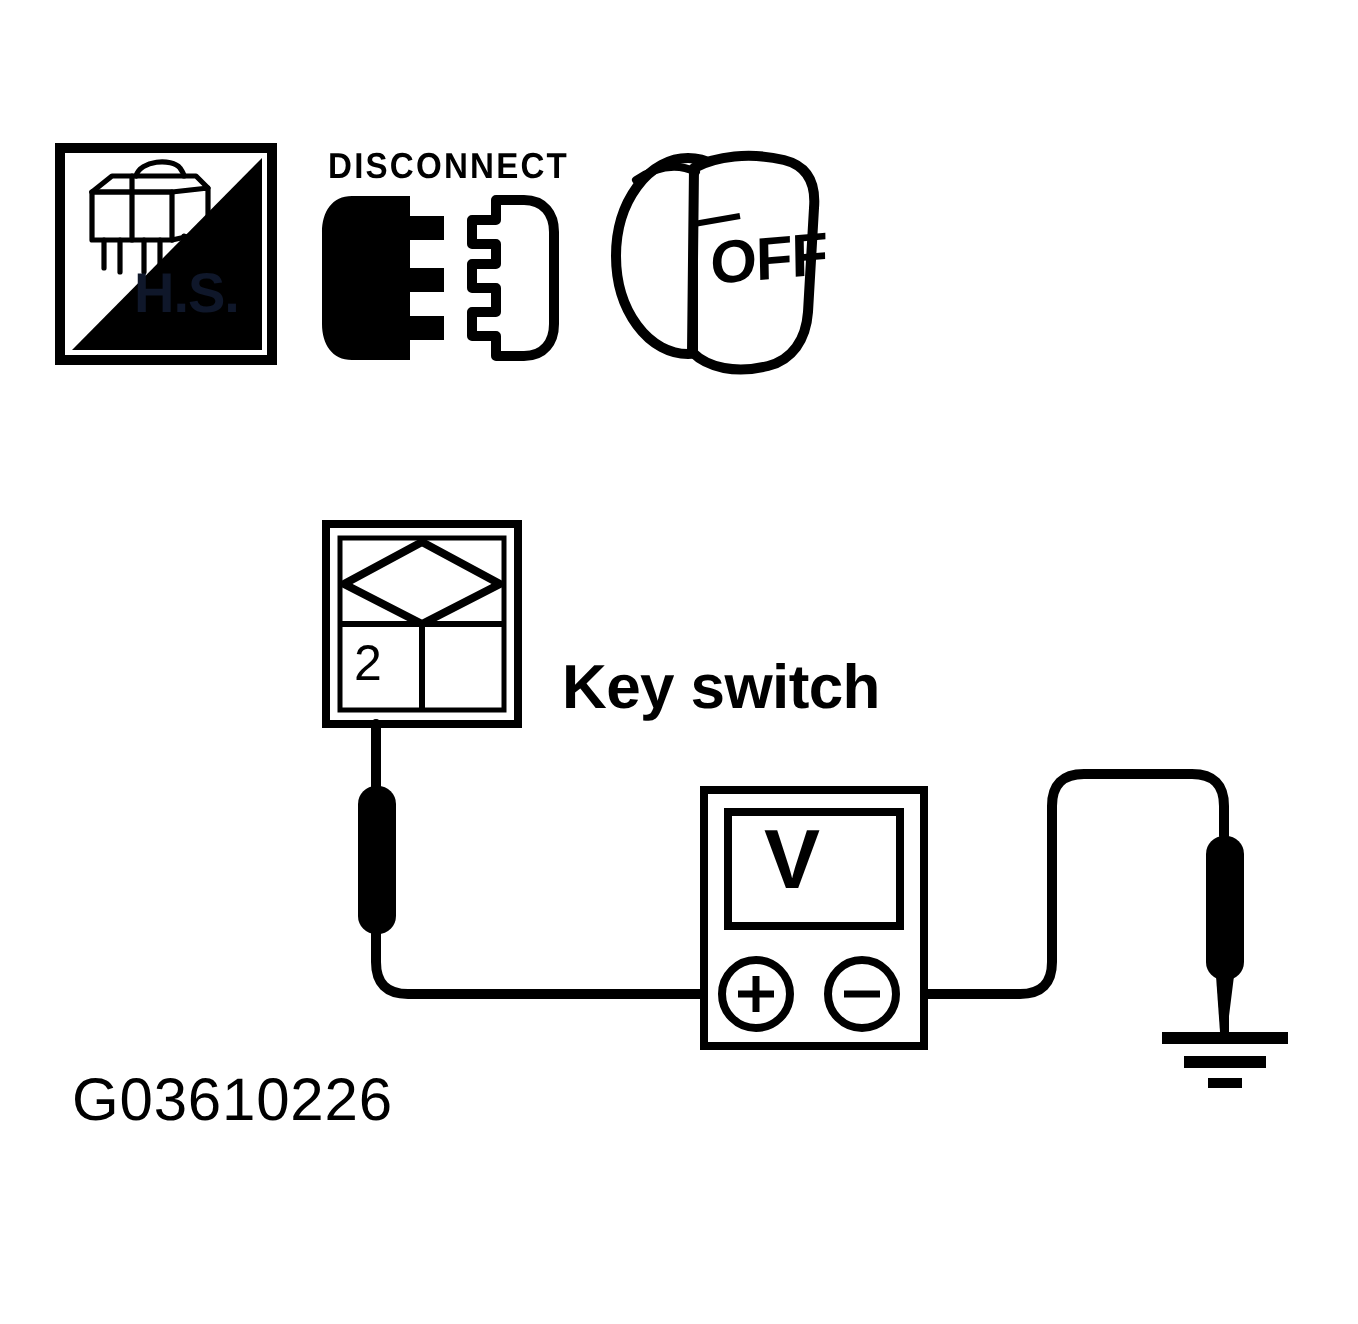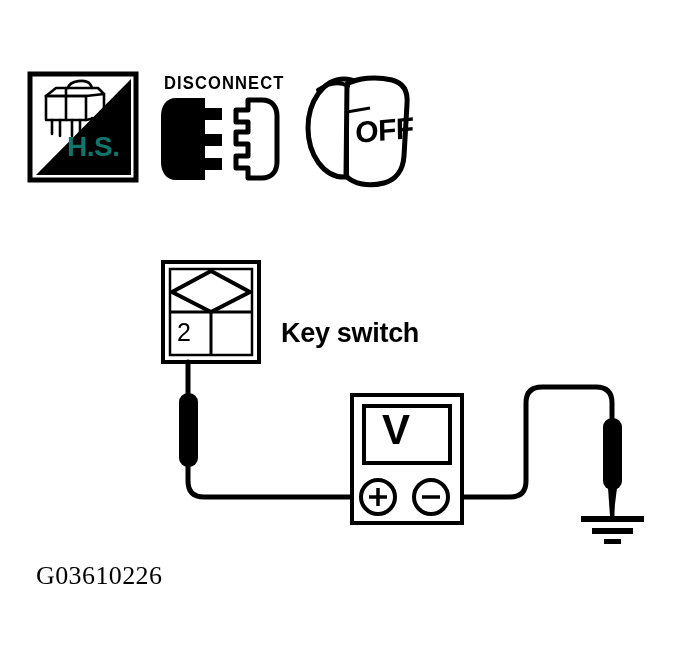--- a/index.html
+++ b/index.html
@@ -32,42 +32,41 @@
   }
   .txt {
     position: absolute;
     white-space: pre;
     color: #000;
     line-height: 1;
   }
   #label-key-switch {
     left: 281px;
     top: 266px;
-    font-size: 27px;
+    font-size: 31px;
     font-weight: bold;
     letter-spacing: -0.3px;
   }
   #label-key-switch .ln {
     display: block;
     margin-bottom: 8px;
   }
   #caption-id {
     left: 36px;
-    top: 563px;
-    font-size: 26px;
+    top: 536px;
+    font-size: 30px;
     font-weight: normal;
     letter-spacing: 0.4px;
-    font-family: Liberation Serif, serif;
   }
   #hs-text {
     left: 67px;
     top: 133px;
     font-size: 28px;
     font-weight: bold;
-    color: #0f766e;
+    color: #0f172a;
     letter-spacing: -0.5px;
   }
   #disconnect-text {
     left: 164px;
     top: 74px;
     font-size: 18px;
     font-weight: bold;
     letter-spacing: 1.2px;
     font-family: "Liberation Sans Narrow", "Liberation Sans", sans-serif;
     transform: scaleX(0.92);

